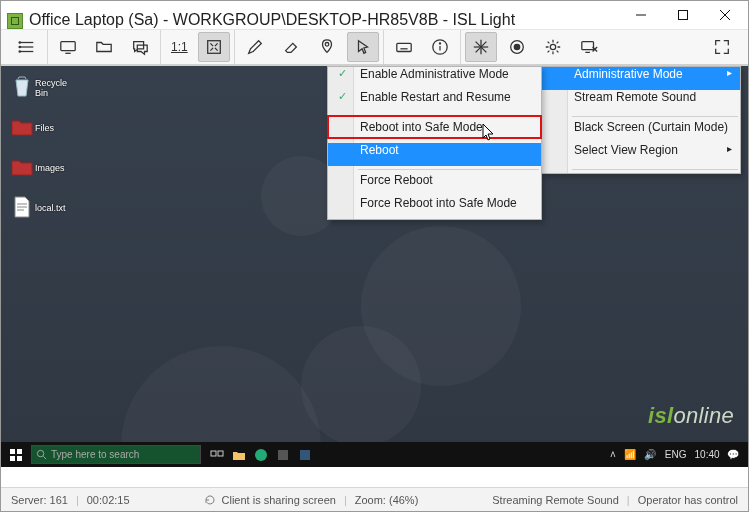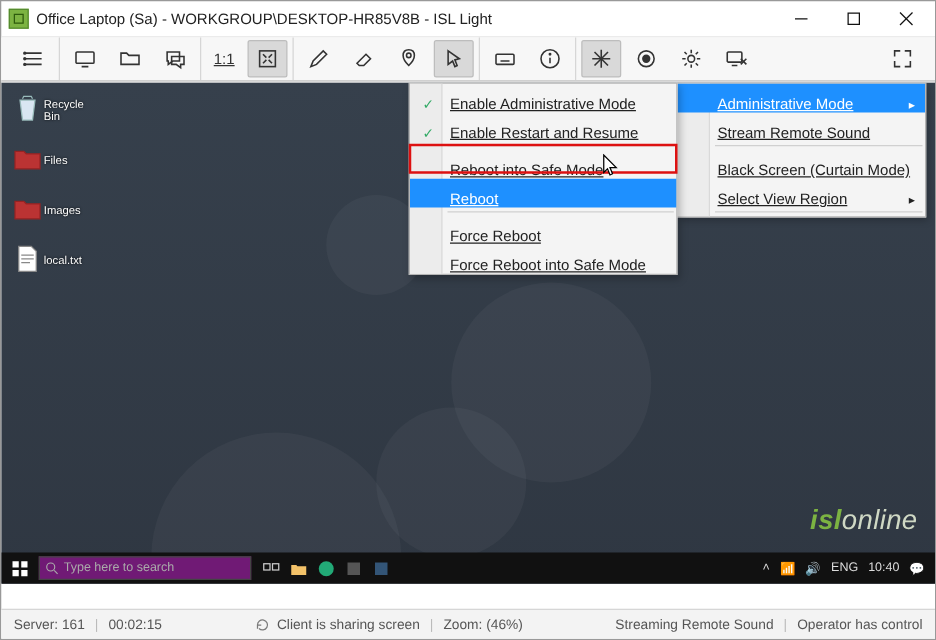--- a/index.html
+++ b/index.html
@@ -5,22 +5,22 @@
 * { margin: 0; padding: 0; box-sizing: border-box; font-family: "Segoe UI", Tahoma, sans-serif; }
 html, body { width: 749px; height: 512px; overflow: hidden; background: #fff; }
 
 
 .win {
   width: 749px; height: 512px; border: 1px solid #999; display: flex; flex-direction: column;
 }
 
 
 .titlebar {
-  height: 29px; display: flex; align-items: center; padding: 0 2px 0 6px;
-  font-size: 12px; color: #222; border-bottom: 1px solid #e5e5e5;
+  height: 29px; display: flex; align-items: flex-end; padding: 0 2px 0 6px;
+  font-size: 16px; color: #222; border-bottom: 1px solid #e5e5e5;
   flex-shrink: 0;
 }
 .titlebar .app-icon { width: 16px; height: 16px; background: #7cb342; border: 1px solid #558b2f; margin-right: 6px; position: relative; }
 .titlebar .app-icon::after { content:""; position:absolute; inset:3px; border:1px solid #2e5b0d; }
 .titlebar .title-text { flex: 1; white-space: nowrap; overflow: hidden; text-overflow: ellipsis; }
 .win-btns { display: flex; }
 .win-btns .wbtn { width: 42px; height: 28px; display: flex; align-items: center; justify-content: center; }
 .wbtn svg { width: 12px; height: 12px; stroke: #111; }
 
 
@@ -64,33 +64,33 @@
 }
 .isl-logo .thin { color:#cfd8c4; font-weight:400; }
 
 
 .rtaskbar {
   position:absolute; left:0; right:0; bottom:0; height:25px; background:#111;
   display:flex; align-items:center; color:#ddd; font-size:10px;
 }
 .rtaskbar .start { width:30px; height:100%; display:flex;align-items:center;justify-content:center; }
 .rtaskbar .start svg { width:14px; height:14px; }
-.rtaskbar .search { flex:0 0 170px; height:19px; background:#701a75; border:1px solid #444; display:flex; align-items:center; padding:0 4px; gap:4px; color:#aaa; }
+.rtaskbar .search { flex:0 0 170px; height:19px; background:#14532d; border:1px solid #444; display:flex; align-items:center; padding:0 4px; gap:4px; color:#aaa; }
 .rtaskbar .search svg{width:11px;height:11px;stroke:#aaa;fill:none;}
 .rtaskbar .tray { margin-left:auto; display:flex; align-items:center; gap:8px; padding:0 8px; }
 .rtaskbar .pins { display:flex; align-items:center; gap:6px; margin-left:8px; }
 .rtaskbar .pins .pin { width:16px; height:16px; display:flex;align-items:center;justify-content:center; }
 .rtaskbar .pins .pin svg{width:14px;height:14px;}
 
 
 .menu {
   position:absolute; background:#f4f4f4; border:1px solid #b5b5b5; font-size:12px; color:#222;
   box-shadow:2px 3px 6px rgba(0,0,0,.25);
 }
-.menu .row { display:flex; align-items:flex-end; height:23px; padding:0 18px 0 32px; white-space:nowrap; position:relative;text-decoration:underline; }
+.menu .row { display:flex; align-items:flex-start; height:23px; padding:0 18px 0 32px; white-space:nowrap; position:relative; }
 .menu .row.hover { background:#1e90ff; color:#fff; }
 .menu .row.check::before { content:"✓"; position:absolute; left:10px; font-size:11px; color:#3a6; }
 .menu .row.sub::after { content:"▸"; position:absolute; right:8px; font-size:10px; }
 .menu .sep { height:1px; background:#d0d0d0; margin:3px 2px 3px 30px; }
 .menu .gutter{ position:absolute; left:0; top:0; bottom:0; width:26px; background:#ececec; border-right:1px solid #d9d9d9; }
 
 .highlight-box { position:absolute; border:2px solid #d11; pointer-events:none; }
 .cursor {
   position:absolute; width:14px; height:20px; pointer-events:none;
 }

